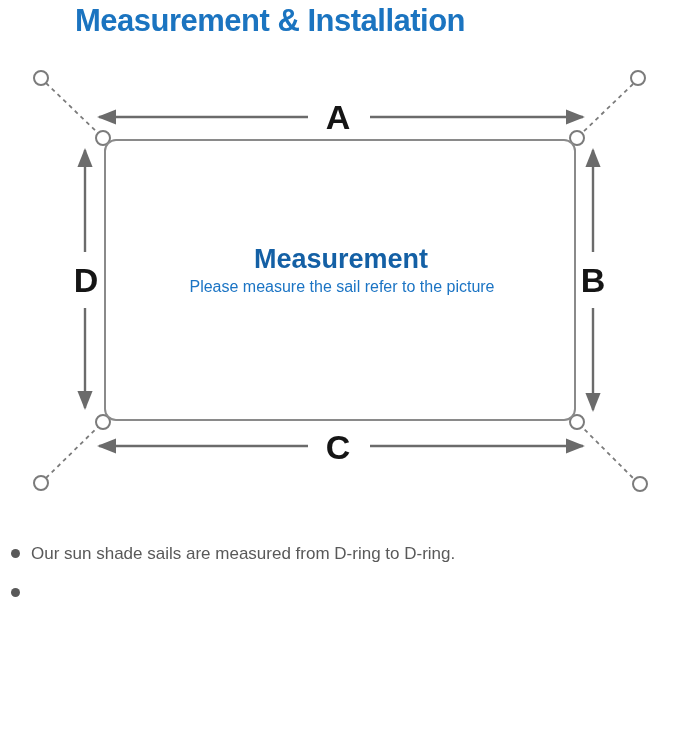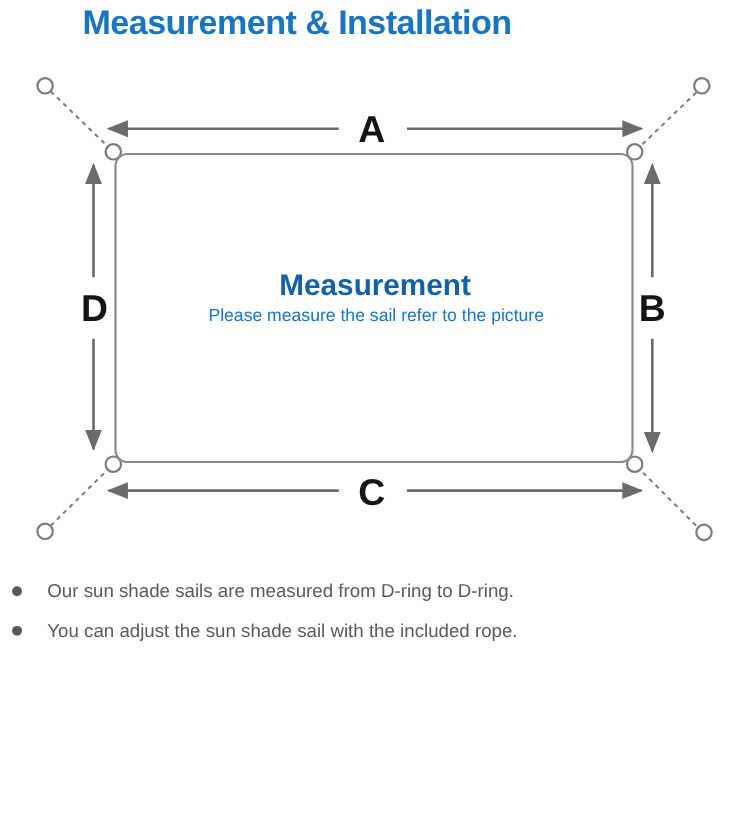--- a/index.html
+++ b/index.html
@@ -40,22 +40,23 @@
     font-size: 16px;
     fill: #1b74c4;
   }
   ul.notes {
     position: absolute;
     top: 526px; left: 11px; right: 3px;
     list-style: none;
   }
   ul.notes li {
     display: flex;
-    gap: 23px;
+    gap: 11px;
     margin-bottom: 13px;
+    margin-top: 16px;
   }
   ul.notes .dot {
     flex: none;
     width: 9px; height: 9px;
     border-radius: 50%;
     background: #595959;
     margin-top: 7px;
   }
   ul.notes .note-text {
     font-size: 17px;
@@ -113,15 +114,14 @@
   <text x="342" y="292" text-anchor="middle" class="center-subtitle">Please measure the sail refer to the picture</text>
 </svg>
 
 <ul class="notes">
   <li>
     <span class="dot"></span>
     <span class="note-text">Our sun shade sails are measured from D-ring to D-ring.</span>
   </li>
   <li>
     <span class="dot"></span>
-    <span class="note-text">You can adjust the sun shade sail with the included rope.</span>
   </li>
 </ul>
 
 </body></html>

